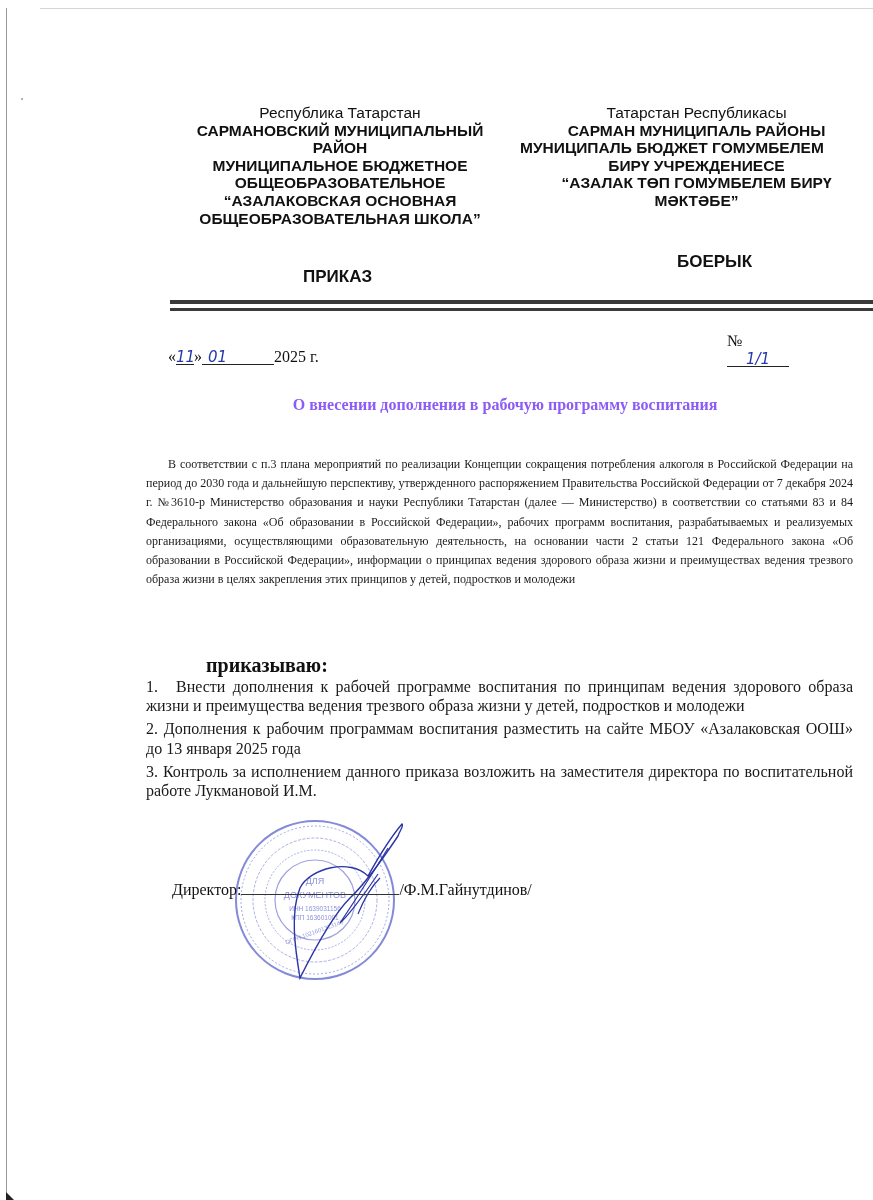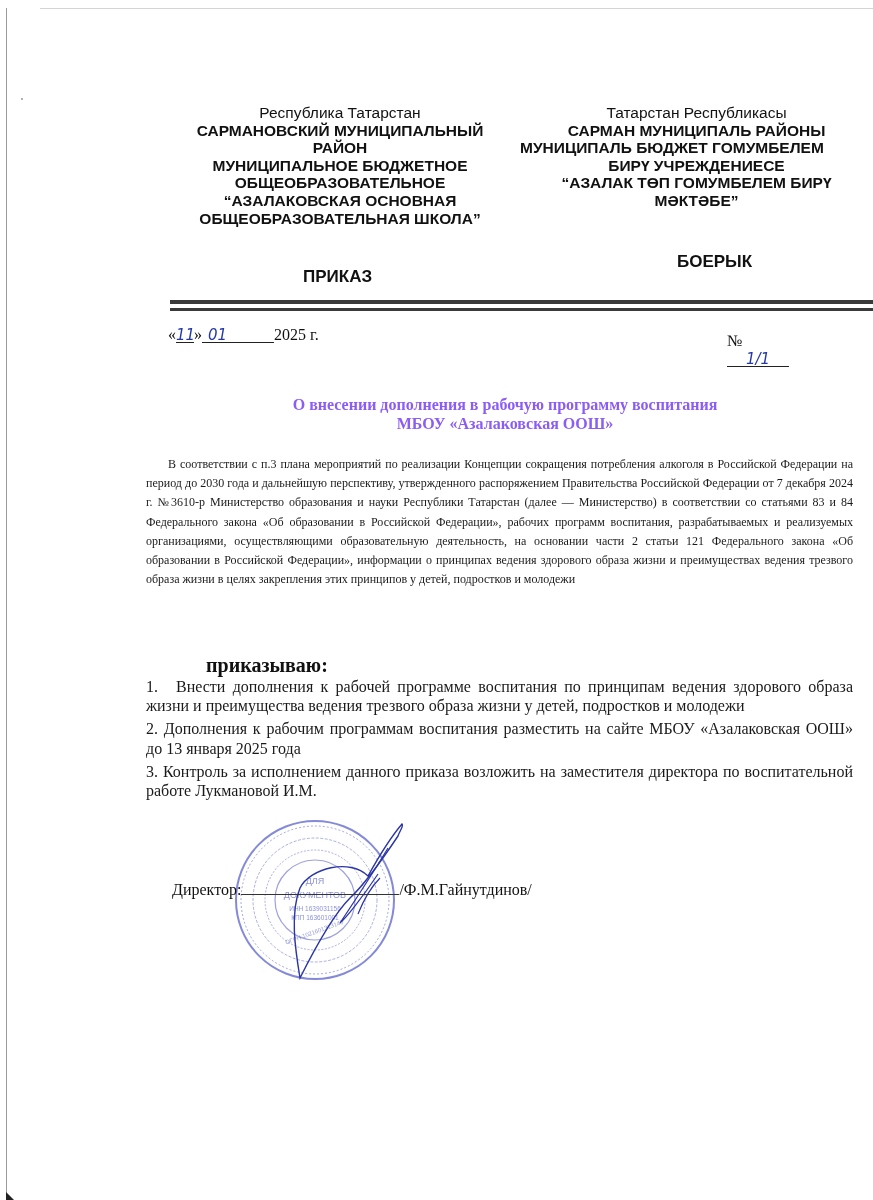--- a/index.html
+++ b/index.html
@@ -17,21 +17,21 @@
   .hdr-right { left: 520px; top: 104px; width: 373px; white-space: nowrap; }
   .hdr-title { position: absolute; font-family: "Liberation Sans", sans-serif; font-weight: bold; font-size: 17px; color: #111; }
   .title-left { left: 303px; top: 267px; }
   .title-right { left: 665px; top: 252px; margin-left: 12px; }
 
   .rule { position: absolute; left: 170px; width: 703px; background: #3a3a3a; }
   .rule1 { top: 300px; height: 4px; }
   .rule2 { top: 308px; height: 3px; }
 
   .serif { font-family: "Liberation Serif", serif; }
-  .dateline { position: absolute; top: 326px; left: 168px; font-size: 16px; color: #111; }
+  .dateline { position: absolute; top: 348px; left: 168px; font-size: 16px; color: #111; }
   .dateline .hand { font-family: "DejaVu Sans", sans-serif; font-style: italic; color: #2438a8; font-size: 15px; }
   .uline { display: inline-block; border-bottom: 1px solid #222; text-align: center; line-height: 14px; }
   .u-day { width: 18px; }
   .u-month { width: 72px; text-align: left; padding-left: 6px; box-sizing: border-box; }
   .numline { position: absolute; top: 332px; left: 727px; font-size: 16px; color: #111; }
   .u-num { width: 62px; }
 
   .doc-title { position: absolute; left: 200px; top: 395px; width: 610px; text-align: center; font-weight: bold; font-size: 16px; line-height: 19px; color: #8b5cf6; }
 
   .body-text { position: absolute; left: 146px; top: 455px; width: 707px; font-size: 12px; line-height: 19.2px; text-align: justify; color: #1a1a1a; text-indent: 22px; }
@@ -83,21 +83,20 @@
   <div class="dateline serif">
     <span>«</span><span class="uline u-day"><span class="hand">11</span></span><span>»</span><span class="uline u-month"><span class="hand">01</span></span><span>2025 г.</span>
   </div>
 
   <div class="numline serif">
     <span>№</span><span class="uline u-num"><span class="hand" style="font-family:'DejaVu Sans',sans-serif;font-style:italic;color:#2438a8;font-size:15px;margin-top:16px;">1/1</span></span>
   </div>
 
   <div class="doc-title serif">
     <div>О внесении дополнения  в рабочую программу воспитания</div>
-    <div>МБОУ «Азалаковская ООШ»</div>
   </div>
 
   <div class="body-text serif">В соответствии с п.3 плана мероприятий по реализации Концепции сокращения потребления алкоголя в Российской Федерации на период до 2030 года и дальнейшую перспективу, утвержденного распоряжением Правительства Российской Федерации от 7 декабря 2024 г. №3610-р Министерство образования и науки Республики Татарстан (далее — Министерство) в соответствии со статьями 83 и 84 Федерального закона «Об образовании в Российской Федерации», рабочих программ воспитания, разрабатываемых и реализуемых организациями, осуществляющими образовательную деятельность, на основании части 2 статьи 121 Федерального закона «Об образовании в Российской Федерации», информации о принципах ведения здорового образа жизни и преимуществах ведения трезвого образа жизни в целях закрепления этих принципов у детей, подростков и молодежи</div>
 
   <div class="order-word serif">приказываю:</div>
 
   <div class="items serif">
     <div class="item item1">
       <span class="item-num">1.</span><span>Внести дополнения к рабочей программе воспитания по принципам ведения здорового образа жизни и преимущества ведения трезвого образа жизни у детей, подростков и молодежи</span>
     </div>

